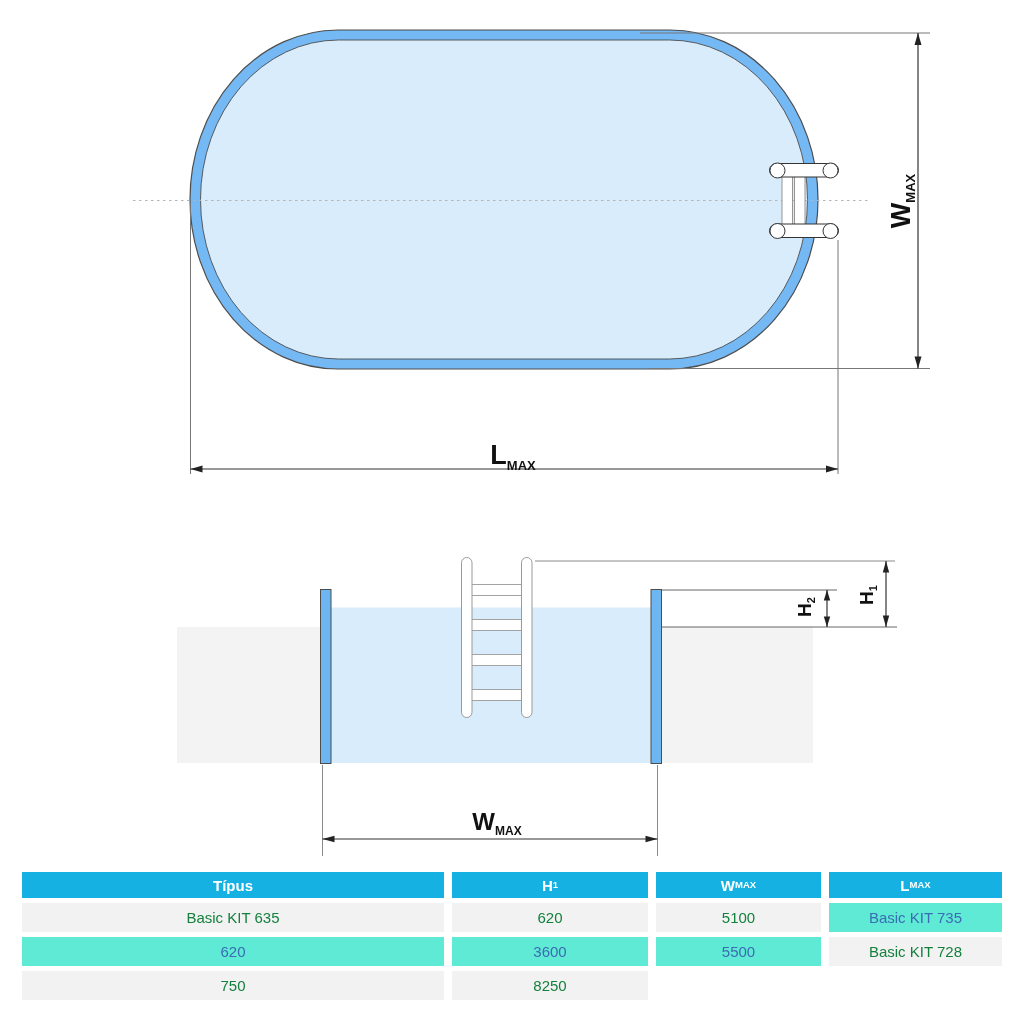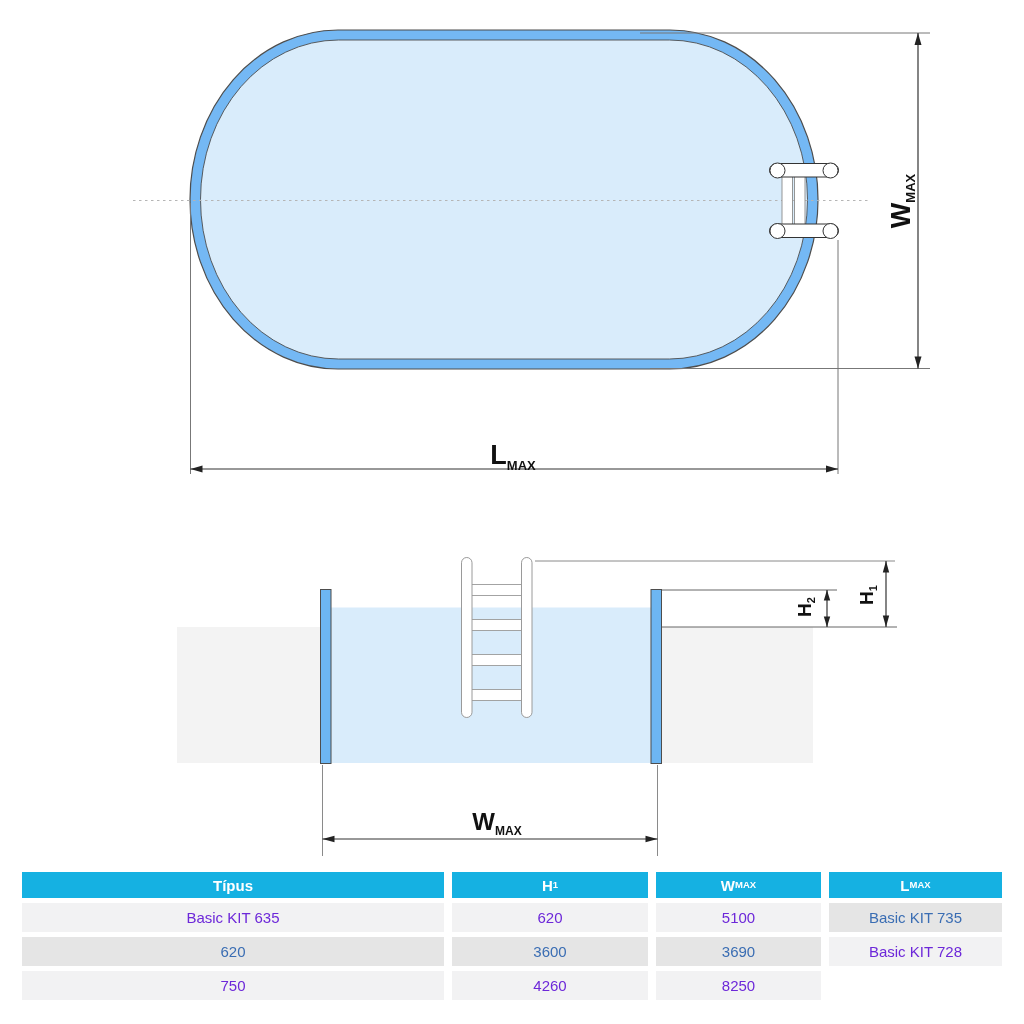--- a/index.html
+++ b/index.html
@@ -23,22 +23,22 @@
     font-size:15px;
     text-align:right;
   }
   .spec-table .cell{
     display:flex;align-items:center;justify-content:center;
     white-space:nowrap;
   }
   .spec-table .head{
     background:#15b1e2;color:#ffffff;font-weight:bold;
   }
-  .spec-table .row-light{background:#f2f2f3;color:#6d28d9;}
-  .spec-table .row-dark{background:#e5e5e5;color:#3a6db3;}
+  .spec-table .row-light{background:#f2f2f3;color:#15803d;}
+  .spec-table .row-dark{background:#5eead4;color:#3a6db3;}
   .spec-table sub{
     font-size:9.5px;line-height:0;vertical-align:-2px;font-weight:bold;
   }
   .spec-table .body-cell{font-weight:normal;}
 </style>
 </head>
 <body>
 
 <div class="stage">
 <svg width="1024" height="868" viewBox="0 0 1024 868">
@@ -146,20 +146,19 @@
         <sub>MAX</sub>
       </div>
 
   <div class="cell row-light body-cell">Basic KIT 635</div>
   <div class="cell row-light body-cell">620</div>
   <div class="cell row-light body-cell">5100</div>
 
   <div class="cell row-dark body-cell">Basic KIT 735</div>
   <div class="cell row-dark body-cell">620</div>
   <div class="cell row-dark body-cell">3600</div>
-  <div class="cell row-dark body-cell">3690</div>
+  <div class="cell row-dark body-cell">5500</div>
 
   <div class="cell row-light body-cell">Basic KIT 728</div>
   <div class="cell row-light body-cell">750</div>
-  <div class="cell row-light body-cell">4260</div>
   <div class="cell row-light body-cell">8250</div>
 </div>
 </div>
 
 </body></html>

